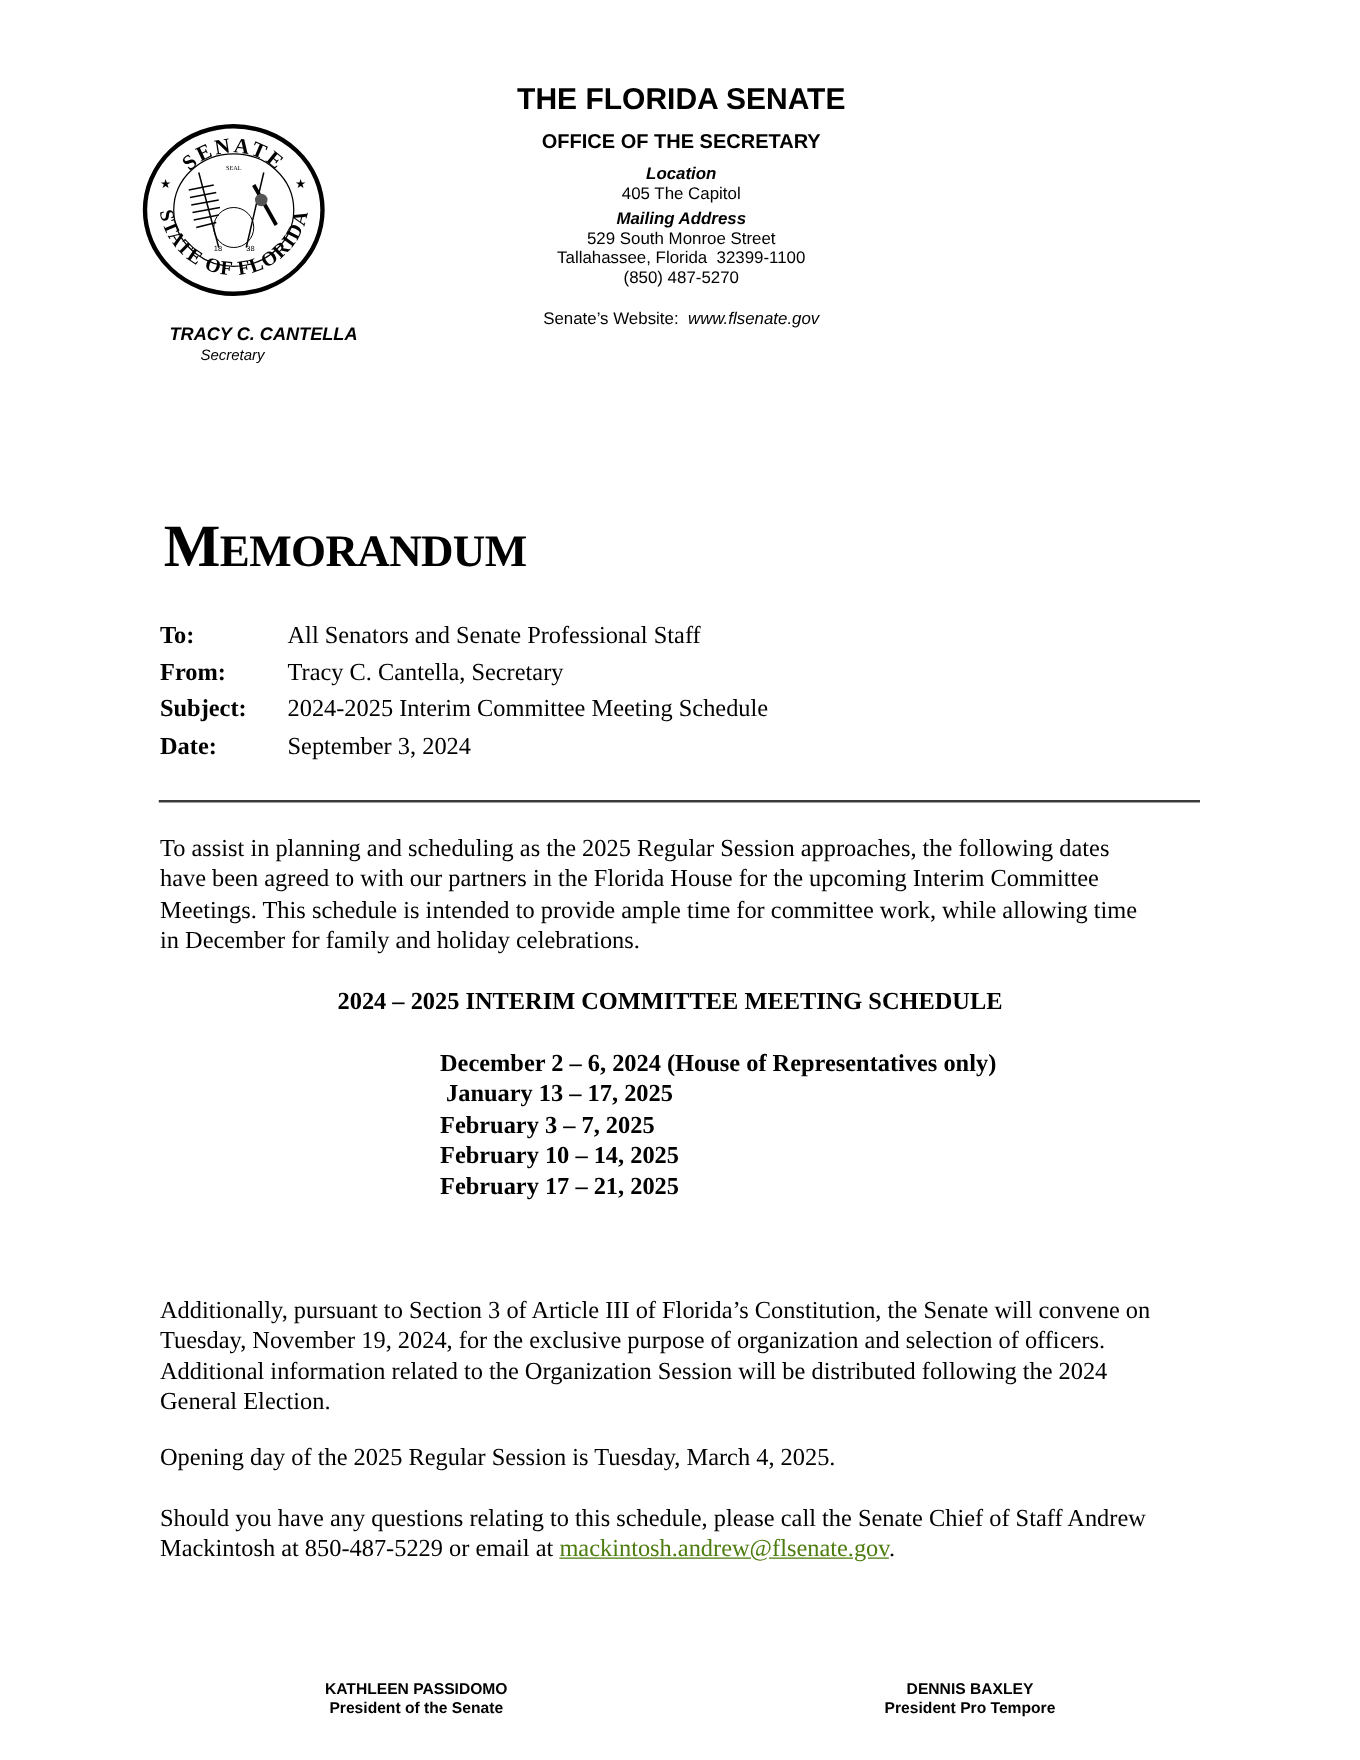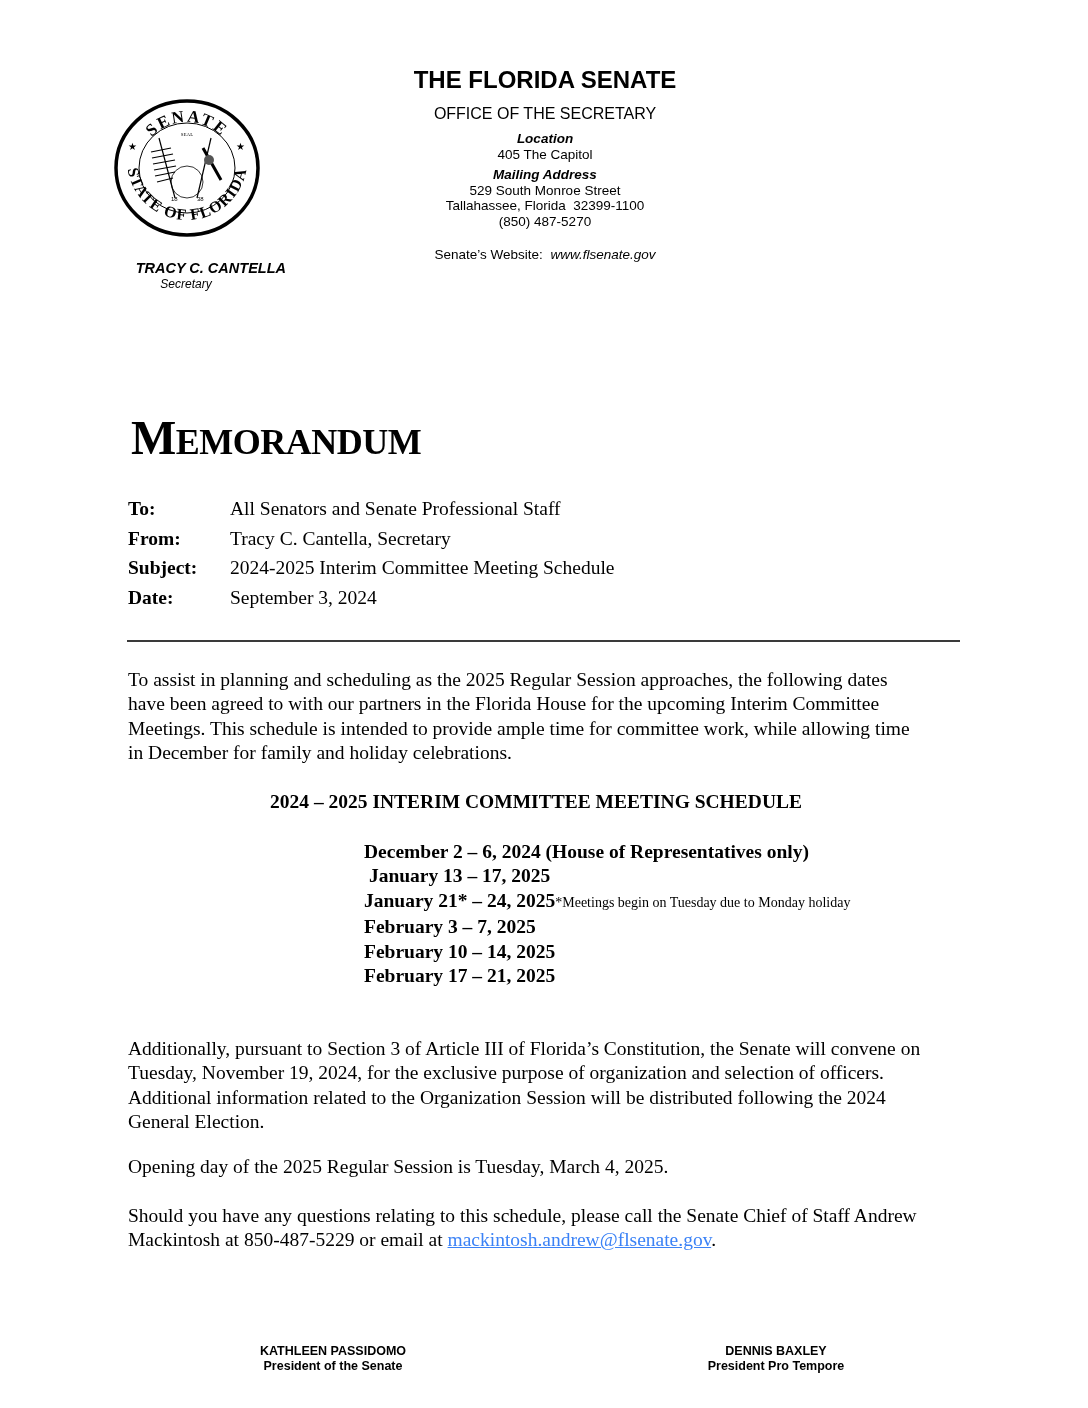--- a/index.html
+++ b/index.html
@@ -3,21 +3,21 @@
   <meta charset="utf-8">
   <style>
     html, body { margin: 0; padding: 0; background: #ffffff; }
     body { width: 1088px; height: 1408px; position: relative; overflow: hidden; color: #000; }
     .abs { position: absolute; }
     .sans { font-family: "Liberation Sans", "DejaVu Sans", sans-serif; }
     .serif { font-family: "Liberation Serif", "DejaVu Serif", serif; }
 
     
     .hdr-title { left: 330px; top: 66px; width: 430px; text-align: center; font-weight: bold; font-size: 24px; }
-    .hdr-office { left: 380px; top: 105px; width: 330px; text-align: center; font-weight: normal; font-size: 16px; }
+    .hdr-office { left: 380px; top: 105px; width: 330px; text-align: center; font-weight: bold; font-size: 16px; }
     .hdr-block { left: 400px; top: 131px; width: 290px; text-align: center; font-size: 13.5px; line-height: 15.5px; }
     .hdr-block .lbl { font-weight: bold; font-style: italic; }
     .hdr-block .gap { height: 5px; }
     .hdr-site { left: 380px; top: 247px; width: 330px; text-align: center; font-size: 13.5px; }
     .hdr-site i { font-style: italic; text-align: center; }
 
     .seal { left: 113px; top: 98px; width: 148px; height: 140px; }
     .sec-name { left: 86px; top: 260px; width: 200px; text-align: right; font-weight: bold; font-size: 14.5px; font-style: italic; }
     .sec-title { left: 86px; top: 277px; width: 200px; text-align: center; font-style: italic; font-size: 12px; }
 
@@ -25,26 +25,26 @@
     .memo-title { left: 131px; top: 412px; font-size: 48px; font-weight: bold; letter-spacing: -0.5px; line-height: 52px; }
     .memo-title .small { font-size: 36px; text-align: center; }
     .memo-fields { left: 128px; top: 494px; font-size: 19.5px; line-height: 29.5px; }
     .memo-row { display: flex; }
     .memo-row .k { width: 102px; font-weight: bold; }
     .rule { left: 127px; top: 640px; width: 833px; height: 0; border-top: 2px solid #3a3a3a; }
 
     .para { left: 128px; width: 800px; font-size: 19.5px; line-height: 24.3px; }
     .p1 { top: 668px; }
     .sched-title { left: 128px; top: 791px; width: 816px; text-align: center; font-weight: bold; font-size: 19.5px; }
-    .sched { left: 364px; top: 840px; font-size: 19.5px; line-height: 24.4px; font-weight: bold; }
+    .sched { left: 352px; top: 840px; font-size: 19.5px; line-height: 24.4px; font-weight: bold; }
     .sched .note { font-weight: normal; font-size: 14px; }
     .p2 { top: 1037px; }
     .p3 { top: 1155px; }
     .p4 { top: 1204px; }
-    .p4 a { color: #3b82f6; text-decoration: underline; }
+    .p4 a { color: #4d7c0f; text-decoration: underline; }
 
     
     .foot { top: 1344px; width: 260px; text-align: center; font-weight: bold; font-size: 12.5px; line-height: 15px; }
     .foot-left { left: 203px; }
     .foot-right { left: 646px; }
   </style>
 </head>
 <body>
 
 <div class="abs sans hdr-title">THE FLORIDA SENATE</div>
@@ -123,21 +123,20 @@
 
 <div class="abs rule"></div>
 
 <div class="abs serif para p1">To assist in planning and scheduling as the 2025 Regular Session approaches, the following dates have been agreed to with our partners in the Florida House for the upcoming Interim Committee Meetings. This schedule is intended to provide ample time for committee work, while allowing time in December for family and holiday celebrations.</div>
 
 <div class="abs serif sched-title">2024 – 2025 INTERIM COMMITTEE MEETING SCHEDULE</div>
 
 <div class="abs serif sched">
   <div><span>December 2 – 6, 2024 (House of Representatives only)</span></div>
   <div style="white-space:pre"><span> January 13 – 17, 2025</span></div>
-  <div><span>January 21* – 24, 2025</span><span class="note">*Meetings begin on Tuesday due to Monday holiday</span></div>
   <div><span>February 3 – 7, 2025</span></div>
   <div><span>February 10 – 14, 2025</span></div>
   <div><span>February 17 – 21, 2025</span></div>
 </div>
 
 <div class="abs serif para p2">Additionally, pursuant to Section 3 of Article III of Florida’s Constitution, the Senate will convene on Tuesday, November 19, 2024, for the exclusive purpose of organization and selection of officers. Additional information related to the Organization Session will be distributed following the 2024 General Election.</div>
 <div class="abs serif para p3">Opening day of the 2025 Regular Session is Tuesday, March 4, 2025.</div>
 <div class="abs serif para p4">
   <span>Should you have any questions relating to this schedule, please call the Senate Chief of Staff Andrew Mackintosh at 850-487-5229 or email at </span><a>mackintosh.andrew@flsenate.gov</a><span>.</span>
 </div>

